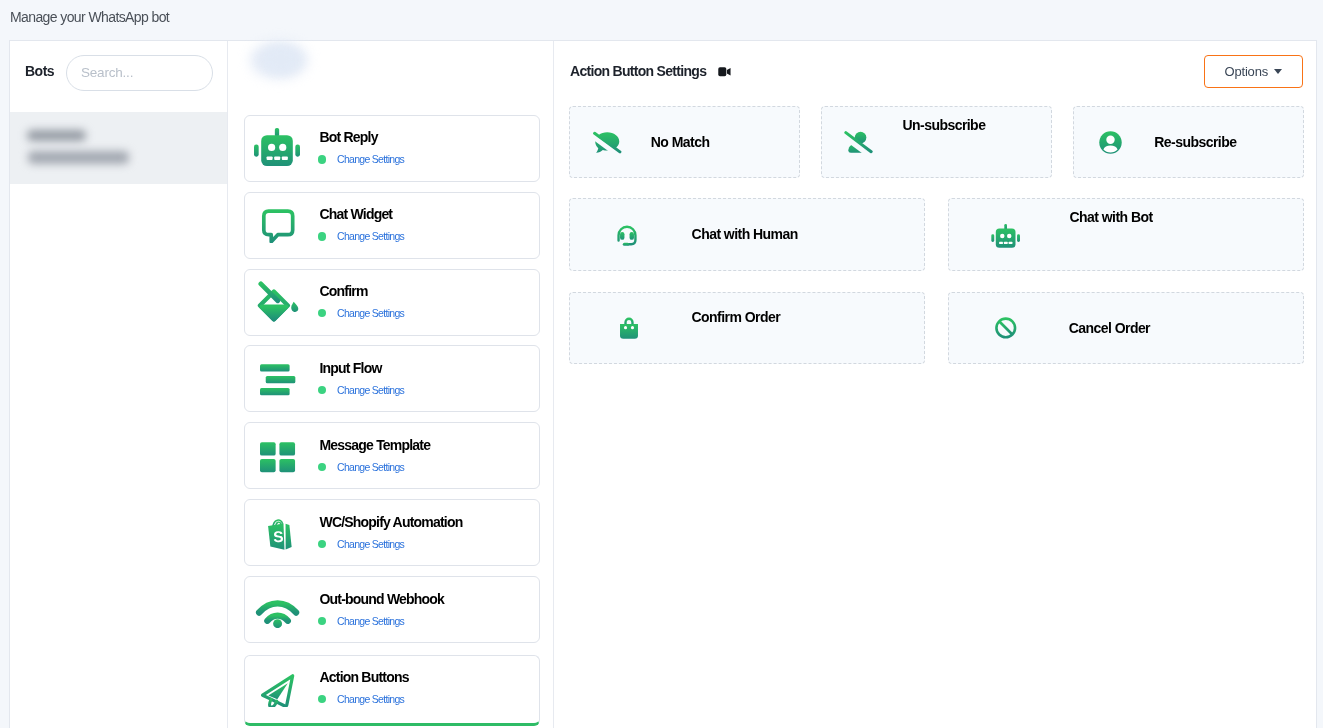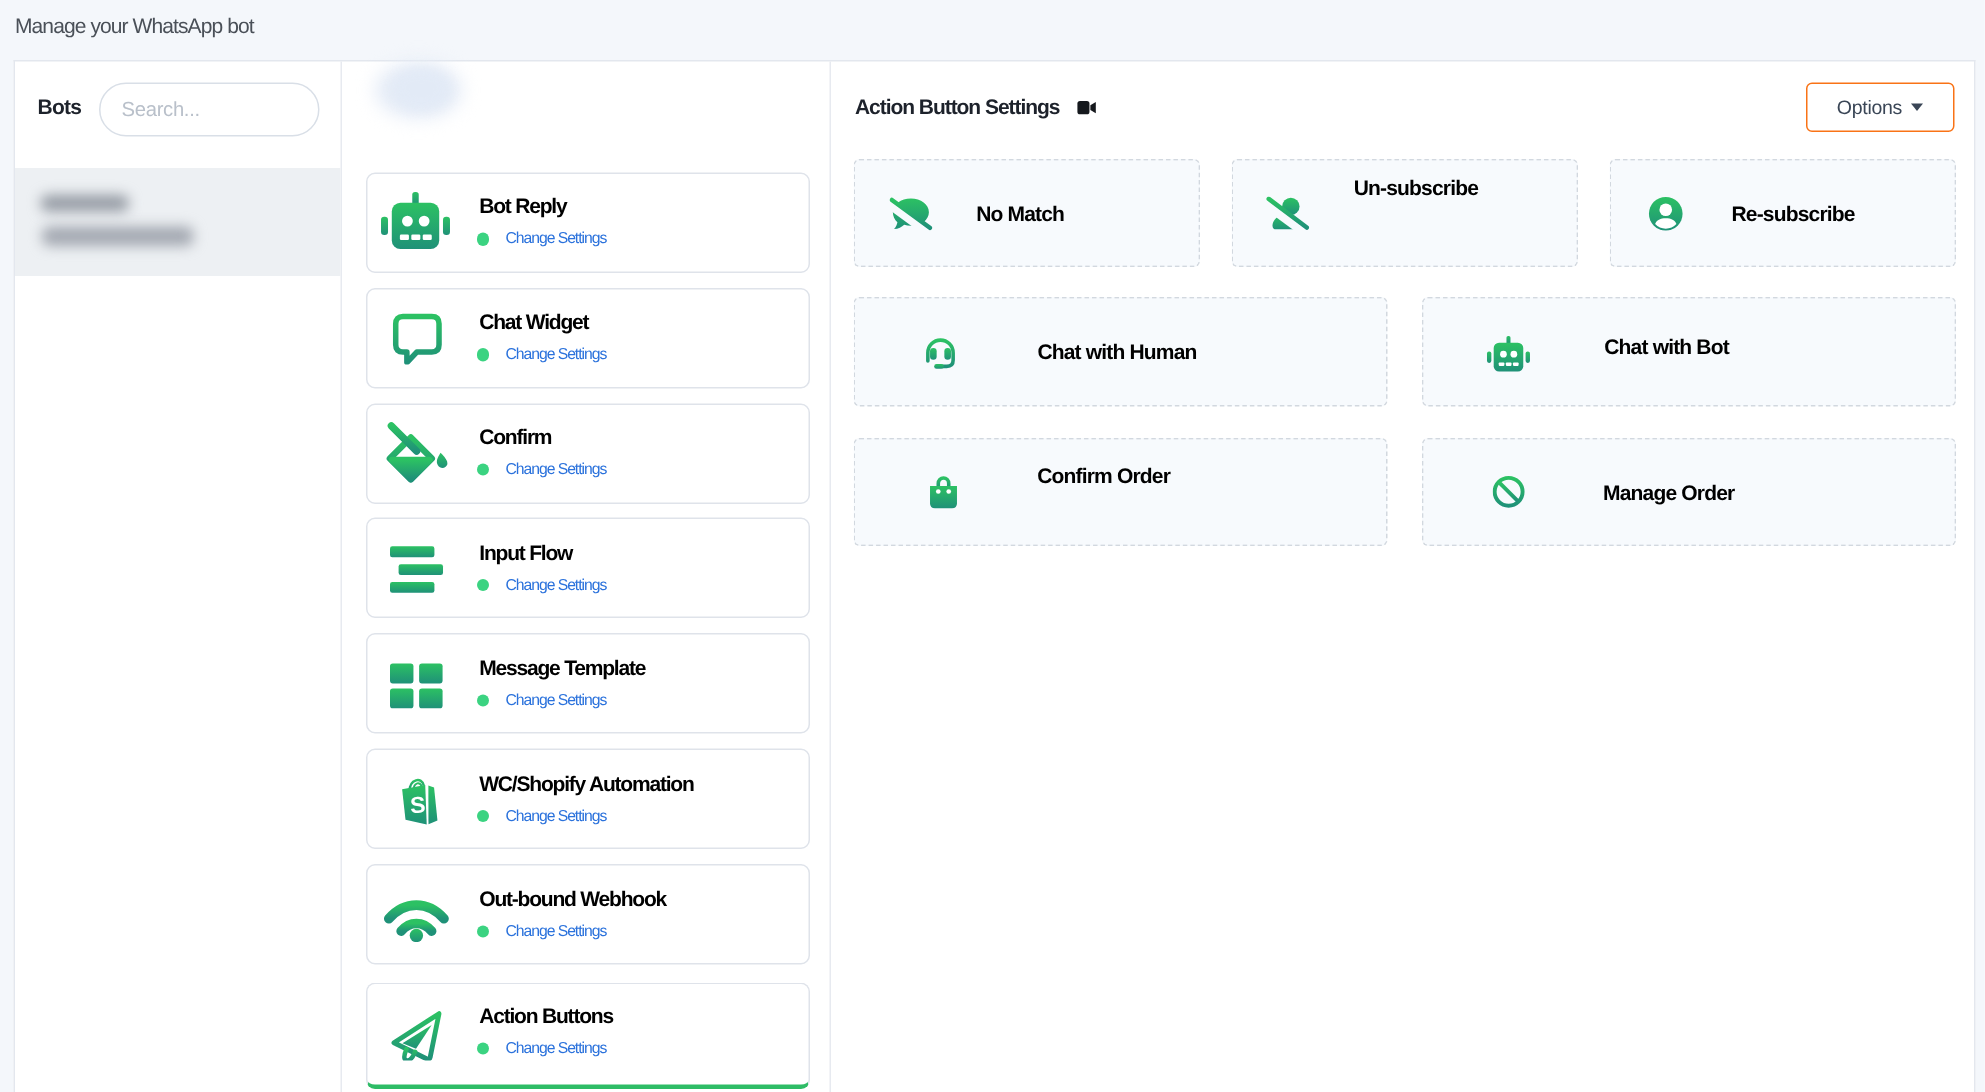--- a/index.html
+++ b/index.html
@@ -171,27 +171,27 @@
     <rect x="29" y="0" width="6" height="12" rx="2.6" fill="url(#gg)"></rect>
     <rect x="10" y="10" width="44" height="43" rx="8" fill="url(#gg)"></rect>
     <rect x="0" y="23" width="6.5" height="17" rx="3" fill="url(#gg)"></rect>
     <rect x="57.5" y="23" width="6.5" height="17" rx="3" fill="url(#gg)"></rect>
     <circle cx="24.5" cy="27" r="5" fill="#fff"></circle>
     <circle cx="40" cy="27" r="5" fill="#fff"></circle>
     <rect x="17.5" y="39.5" width="8.4" height="5" rx="1.2" fill="#fff"></rect>
     <rect x="28.1" y="39.5" width="8.4" height="5" rx="1.2" fill="#fff"></rect>
     <rect x="38.7" y="39.5" width="8.4" height="5" rx="1.2" fill="#fff"></rect>
   </svg>
-<div class="abs dlabel" style="left:1069.5px;top:223px">Chat with Bot</div>
+<div class="abs dlabel" style="left:1069.5px;top:209px">Chat with Bot</div>
 <div class="abs dcard" style="left:568.6px;top:292.3px;width:356.3px;height:72.2px"></div>
 <svg class="abs" style="left:617.7px;top:316.1px" width="22.0" height="24.1" viewBox="0 0 24 26">
     <path d="M8.2,10 V6.8 C8.2,4.5 9.9,2.8 12,2.8 C14.1,2.8 15.8,4.5 15.8,6.8 V10" fill="none" stroke="url(#gg)" stroke-width="2.6"></path>
     <path d="M2.2,8.6 H21.8 V21.2 Q21.8,24.8 18.2,24.8 H5.8 Q2.2,24.8 2.2,21.2 Z" fill="url(#gg)"></path>
     <circle cx="8.2" cy="12.6" r="1.7" fill="#fff"></circle>
     <circle cx="15.8" cy="12.6" r="1.7" fill="#fff"></circle>
   </svg>
 <div class="abs dlabel" style="left:691.5px;top:309px">Confirm Order</div>
 <div class="abs dcard" style="left:947.5px;top:292.3px;width:356.3px;height:72.2px"></div>
 <svg class="abs" style="left:995.0px;top:317.3px" width="21.5" height="21.8" viewBox="0 0 24 24">
     <circle cx="12" cy="12" r="10.4" fill="none" stroke="url(#gg)" stroke-width="2.9"></circle>
     <path d="M4.9,4.9 L19.1,19.1" stroke="url(#gg)" stroke-width="2.9"></path>
   </svg>
-<div class="abs dlabel" style="left:1068.7px;top:320.4px">Manage Order</div>
+<div class="abs dlabel" style="left:1068.7px;top:320.4px">Cancel Order</div>
 
 </body></html>

